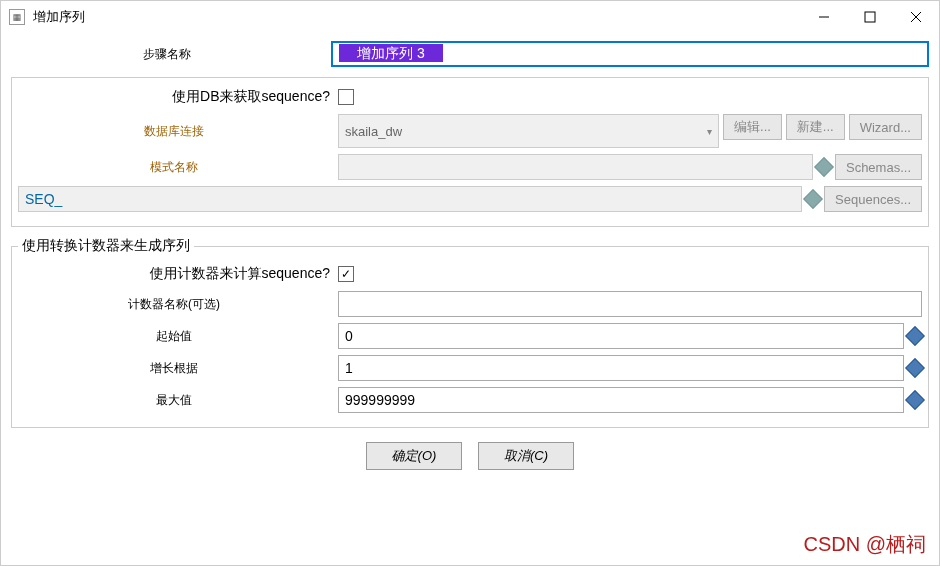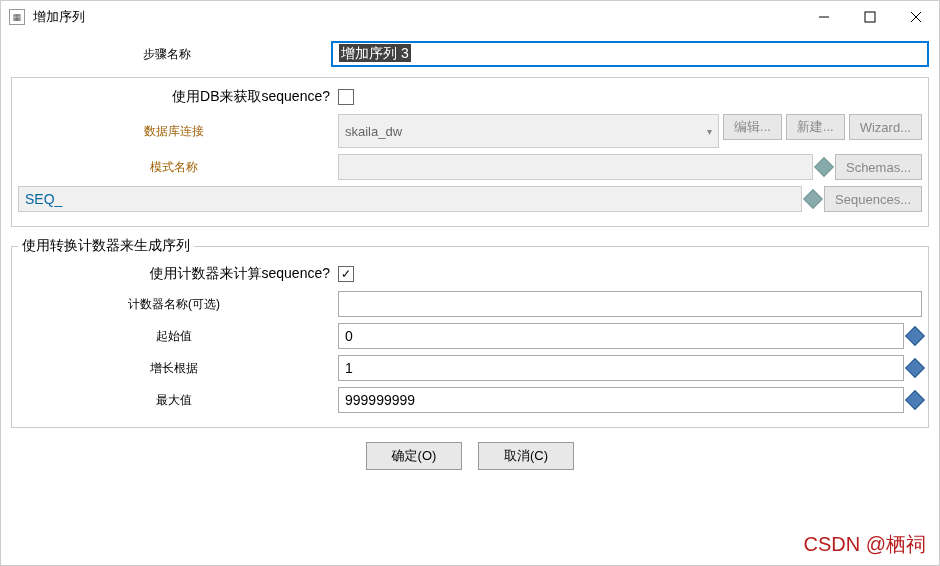--- a/index.html
+++ b/index.html
@@ -13,21 +13,21 @@
     .win-controls { display: flex; }
     .win-btn { width: 46px; height: 32px; display: flex; align-items: center; justify-content: center; background: transparent; border: none; font-size: 14px; }
     
     .content { padding: 8px 10px; flex: 1; }
     
     .form-row { display: flex; align-items: center; margin-bottom: 6px; }
     .form-label { width: 320px; text-align: center; padding-right: 8px; font-size: 12px; }
     .form-label.disabled { color: #a16207; }
     .form-input { flex: 1; height: 26px; border: 1px solid #aaa; padding: 2px 6px; font-size: 14px; font-family: inherit; }
     .form-input.selected { border: 2px solid #0078d7; }
-    .selected-text { background: #404040; color: #fff; padding: 1px 2px; }
+    .selected-text { background: #6d28d9; color: #fff; padding: 1px 18px; }
     .form-input.disabled { background: #f0f0f0; color: #0369a1; border-color: #ccc; }
     
     fieldset { border: 1px solid #ccc; margin-top: 10px; padding: 10px 6px 8px; }
     legend { font-size: 14px; padding: 0 4px; }
     
     .checkbox-row { display: flex; align-items: center; margin-bottom: 8px; }
     .checkbox-label { width: 320px; text-align: right; padding-right: 8px; font-size: 14px; }
     .checkbox { width: 16px; height: 16px; border: 1px solid #666; display: inline-flex; align-items: center; justify-content: center; font-size: 12px; }
     
     .combo-wrap { flex: 1; display: flex; gap: 4px; }
@@ -35,21 +35,21 @@
     .combo-arrow { position: absolute; right: 6px; color: #888; font-size: 10px; }
     .side-btn { height: 26px; padding: 0 10px; background: #e8e8e8; border: 1px solid #bbb; color: #888; font-size: 13px; font-family: inherit; }
     
     .diamond-end { width: 14px; height: 14px; transform: rotate(45deg); background: #4a7bb5; margin-left: 4px; border: 1px solid #2a5b95; }
     .diamond-end.disabled { background: #8aa; border-color: #799; }
     
     .input-with-diamond { flex: 1; display: flex; align-items: center; }
     .input-with-diamond .form-input { flex: 1; }
     
     .btn-row { display: flex; justify-content: center; gap: 16px; margin-top: 14px; }
-    .dlg-btn { width: 96px; height: 28px; background: #e8e8e8; border: 1px solid #999; font-size: 13px; font-family: inherit; }
+    .dlg-btn { width: 96px; height: 28px; background: #e8e8e8; border: 1px solid #999; font-size: 13px; font-family: inherit; font-style: italic; }
     
     .watermark { position: absolute; bottom: 8px; right: 14px; color: #b91c1c; font-size: 20px; }
   </style>
 </head>
 <body>
 
 <div class="window">
   <div class="titlebar">
     <span class="titlebar-icon">▦</span>
     <span class="titlebar-title">增加序列</span>

